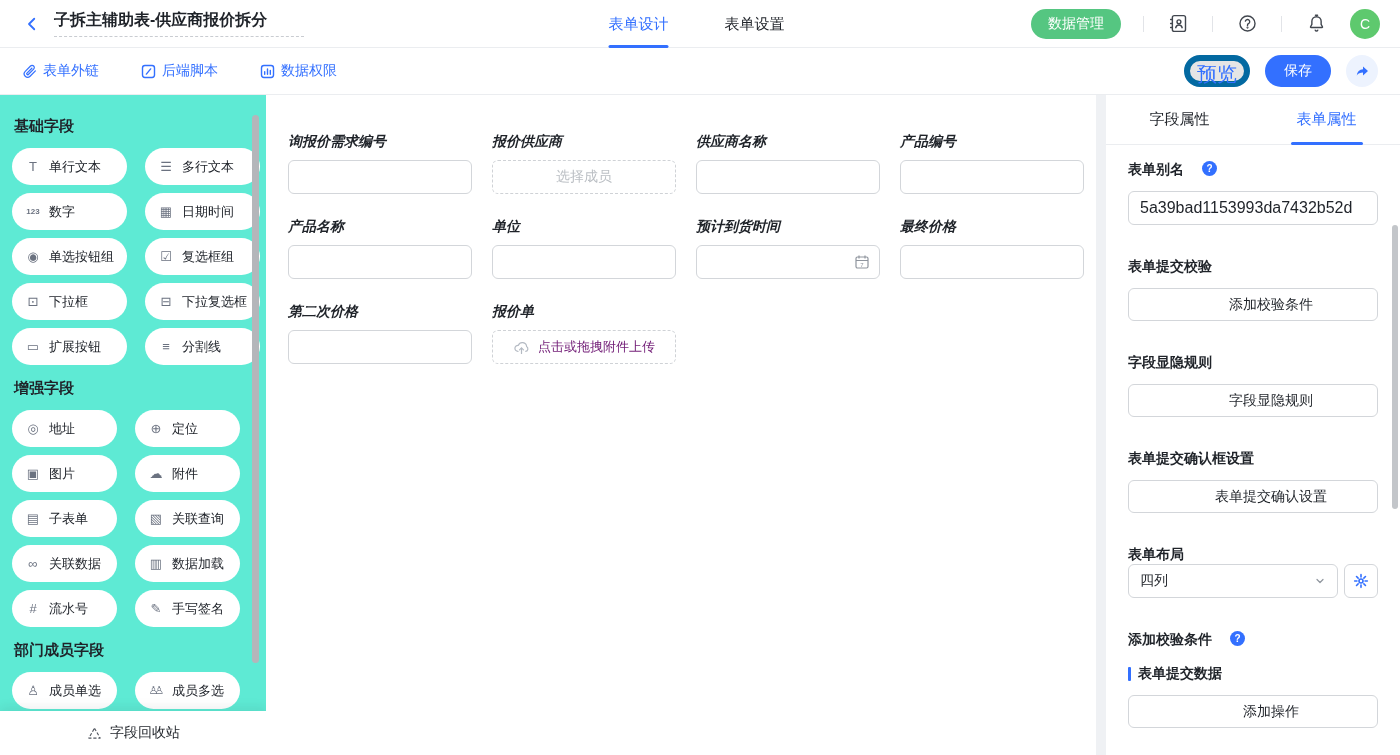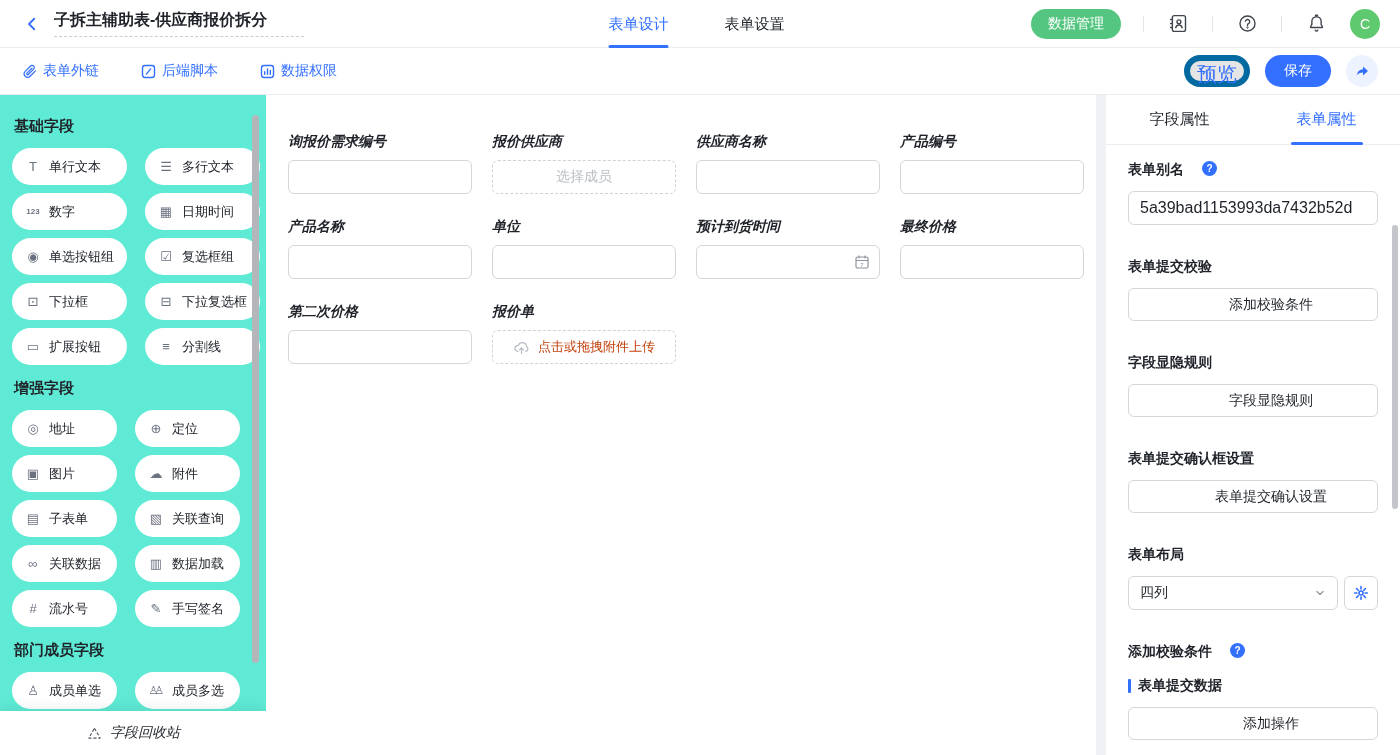--- a/index.html
+++ b/index.html
@@ -36,46 +36,46 @@
   .sidebar { width:266px; background:#5eead4; position:relative; padding:18px 26px 0 12px; overflow:hidden; }
   .side-sec-title { font-size:15px; font-weight:700; margin:4px 0 12px 2px; }
   .side-grid { display:grid; grid-template-columns:1fr 1fr; column-gap:18px; row-gap:8px; margin-bottom:14px; }
   .side-card { height:37px; background:#fff; border-radius:19px; display:flex; align-items:center; padding:0 13px; gap:8px; cursor:grab; }
   .side-card.partial { height:14px; margin-bottom:-6px; }
   .side-ic { color:#6b7280; font-size:13px; width:16px; text-align:center; flex:none; line-height:1; }
   .side-ic.ic-num { font-size:8px; font-weight:700; letter-spacing:0; }
   .side-ic.ic-multi { font-size:11px; letter-spacing:-4px; text-indent:-3px; }
   .side-lb { font-size:13px; color:#20242b; white-space:nowrap; }
   .side-scroll { position:absolute; top:20px; right:7px; width:7px; height:548px; background:#b4b6ba; border-radius:4px; }
-  .recycle-bar { position:absolute; left:0; right:0; bottom:0; height:44px; background:#fff; box-shadow:0 -4px 10px rgba(31,35,41,.08); display:flex; align-items:center; justify-content:center; gap:7px; font-size:14px; color:#1f2329; cursor:pointer; z-index:5;font-style:italic; }
+  .recycle-bar { position:absolute; left:0; right:0; bottom:0; height:44px; background:#fff; box-shadow:0 -4px 10px rgba(31,35,41,.08); display:flex; align-items:center; justify-content:center; gap:7px; font-size:14px; color:#1f2329; cursor:pointer; z-index:5; }
 
   
   .canvas { width:830px; background:#fff; padding:38px 12px 0 22px; overflow:hidden; }
   .field-grid { display:grid; grid-template-columns:repeat(4,184px); column-gap:20px; row-gap:24px; }
   .field-lb { font-size:14px; font-weight:600; margin-bottom:9px;font-style:italic; }
   .f-input { height:34px; border:1px solid #d3d6da; border-radius:6px; background:#fff; width:100%; font-size:14px; padding:0 10px; color:#1f2329; outline:none; }
   .f-date { display:flex; align-items:center; justify-content:flex-end; padding:0 9px; cursor:pointer; }
   .f-member { height:34px; border:1px dashed #cfd2d6; border-radius:6px; display:flex; align-items:center; justify-content:center; color:#bbbfc4; font-size:14px; cursor:pointer; }
-  .f-upload { height:34px; border:1px dashed #cfd2d6; border-radius:6px; display:flex; align-items:center; justify-content:center; gap:8px; color:#c2410c; font-size:13px; cursor:pointer; white-space:nowrap; }
+  .f-upload { height:34px; border:1px dashed #cfd2d6; border-radius:6px; display:flex; align-items:center; justify-content:center; gap:8px; color:#701a75; font-size:13px; cursor:pointer; white-space:nowrap; }
 
   .gutter { width:10px; background:#eff1f4; }
 
   
   .panel { width:294px; background:#fff; position:relative; }
   .panel-tabs { height:50px; display:flex; border-bottom:1px solid #ebedf0; }
   .panel-tab { flex:1; display:flex; align-items:center; justify-content:center; font-size:15px; position:relative; cursor:pointer; }
   .panel-tab.active { color:#3370ff; font-weight:500; }
   .panel-tab.active::after { content:""; position:absolute; bottom:-1px; left:50%; transform:translateX(-50%); width:72px; height:3px; background:#3370ff; border-radius:2px; }
   .panel-body { padding:16px 22px 0; }
   .p-label { font-size:14px; font-weight:700; display:flex; gap:18px; }
   .help-dot { width:15px; height:15px; border-radius:50%; background:#3370ff; color:#fff; font-size:10px; font-weight:700; display:inline-flex; align-items:center; justify-content:center; cursor:pointer; }
   .p-input { margin-top:12px; width:100%; height:34px; border:1px solid #d3d6da; border-radius:6px; padding:0 11px; font-size:16px; color:#1f2329; outline:none; }
   .p-block { margin-top:33px; }
   .p-btn { margin-top:12px; width:100%; height:33px; border:1px solid #d3d6da; border-radius:6px; background:#fff; font-size:14px; color:#1f2329; cursor:pointer;padding-left:36px; }
-  .layout-row { margin-top:12px; display:flex; gap:6px; }
+  .layout-row { display:flex; gap:6px; }
   .p-select { flex:1; height:34px; border:1px solid #d3d6da; border-radius:6px; display:flex; align-items:center; justify-content:space-between; padding:0 11px; font-size:14px; cursor:pointer; }
   .gear-btn { width:34px; height:34px; border:1px solid #d3d6da; border-radius:6px; background:#fff; display:flex; align-items:center; justify-content:center; cursor:pointer; }
   .ext-group-lb { margin-top:16px; font-size:14px; font-weight:700; display:flex; align-items:center; }
   .ext-group-lb::before { content:""; width:3px; height:14px; background:#3370ff; border-radius:1px; margin-right:7px; }
   .panel-scroll { position:absolute; top:130px; right:2px; width:6px; height:284px; background:#c3c6ca; border-radius:3px; }
 </style>
 </head>
 <body>
 
 <div class="topbar">

